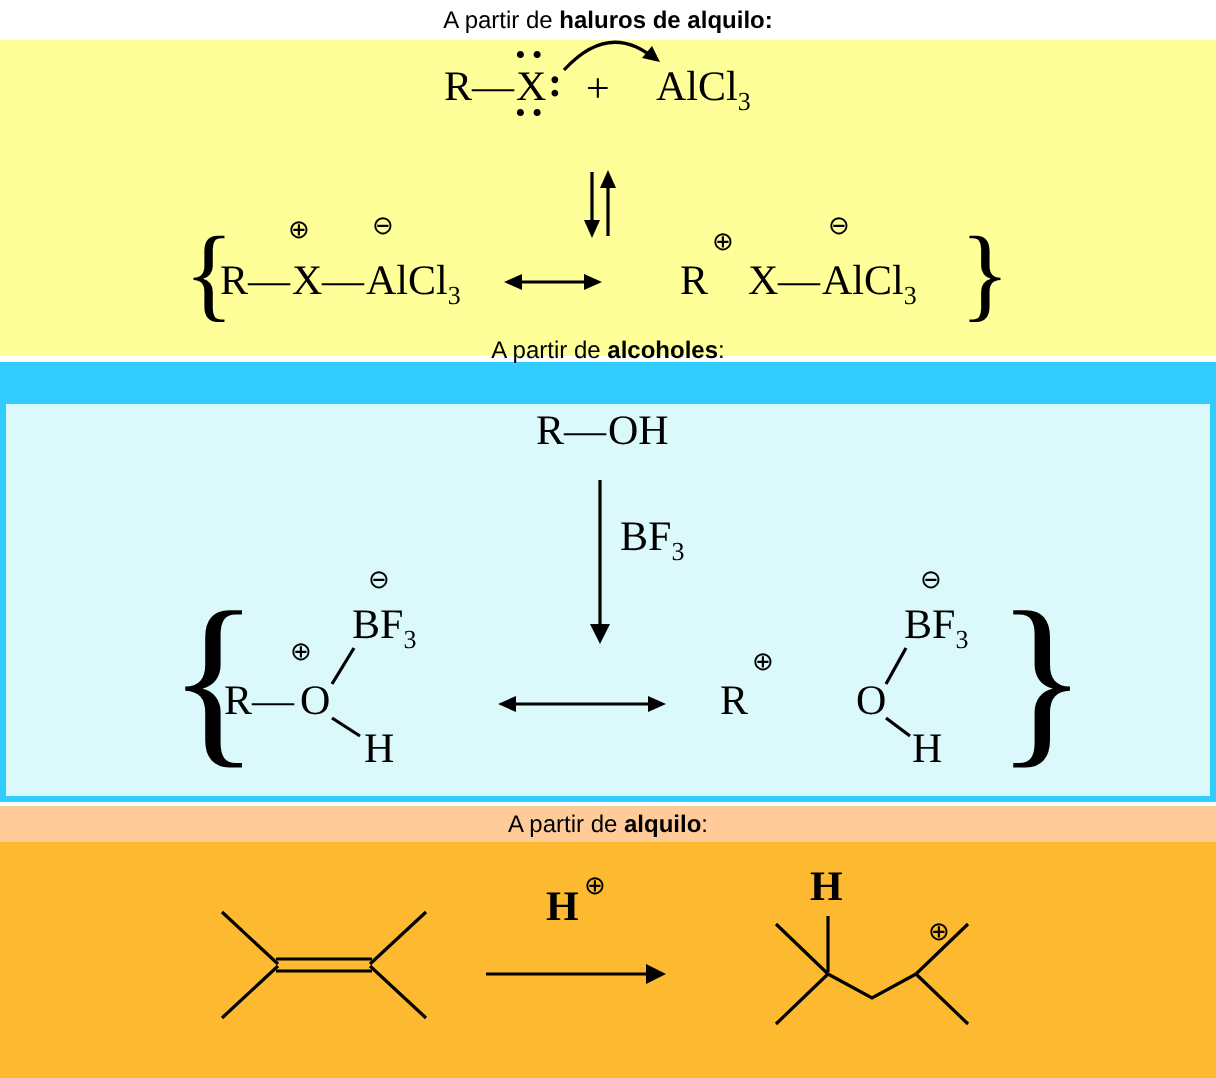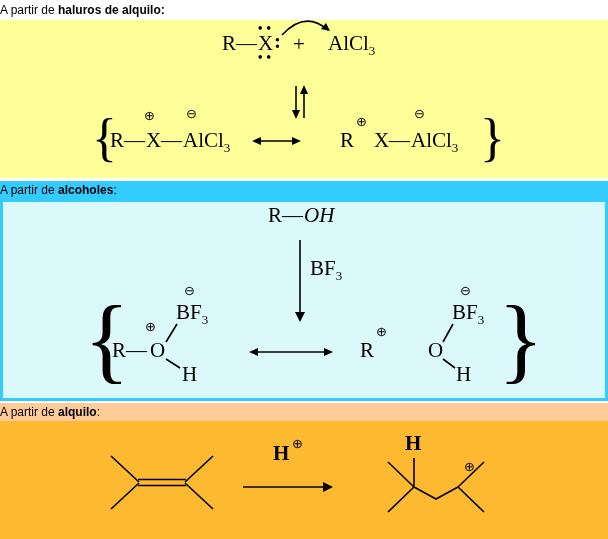--- a/index.html
+++ b/index.html
@@ -5,22 +5,22 @@
   * { margin:0; padding:0; box-sizing:border-box; }
   html,body { width:608px; height:539px; background:#fff; }
   .page { position:relative; width:608px; height:539px; overflow:hidden; background:#fff;
           font-family:"Liberation Sans", sans-serif; color:#000; }
   .band { position:absolute; left:0; width:608px; }
   #sec1-body   { top:20px;  height:158px; background:#FFFF99; }
   #sec2-header { top:181px; height:18px;  background:#33CCFF; }
   #sec2-body   { top:199px; height:202px; background:#DBF8FB; border:3px solid #33CCFF; }
   #sec3-header { top:403px; height:18px;  background:#FFCC99; }
   #sec3-body   { top:421px; height:118px; background:#FDB930; }
-  .hdr { position:absolute; left:0; width:608px; font-size:12px; line-height:16px; }
-  #h1 { top:2px; } #h2 { top:182px; } #h3 { top:404px; }
+  .hdr { position:absolute; left:0; width:608px; text-align:center; font-size:12px; line-height:16px; }
+  #h1 { top:2px; } #h2 { top:167px; } #h3 { top:404px; }
   .chem { position:absolute; font-family:"Liberation Serif","DejaVu Serif",serif; font-size:21px;
           line-height:1; white-space:nowrap; }
   .chem sub { font-size:13px; }
   .sym  { position:absolute; font-family:"DejaVu Sans",sans-serif; font-size:13px; line-height:1; }
   .dots { position:absolute; font-family:"DejaVu Sans",sans-serif; font-size:10px; font-weight:bold;
           letter-spacing:2px; line-height:1; }
   .brace { position:absolute; font-family:"Liberation Serif",serif; line-height:1; }
   .b1 { font-size:52px; } .b2 { font-size:95px; }
   svg.overlay { position:absolute; left:0; top:0; width:608px; height:539px; pointer-events:none; }
   svg .ln { stroke:#000; stroke-width:1.6; fill:none; }
@@ -62,21 +62,21 @@
   <span class="chem" style="left:340px;top:130px;">R</span>
   <span class="sym" style="left:356px;top:115px;">⊕</span>
   <span class="chem" style="left:374px;top:130px;">X</span>
   <span class="chem" style="left:389px;top:130px;">—</span>
   <span class="chem" style="left:411px;top:130px;"><span>AlCl</span><sub>3</sub></span>
   <span class="sym" style="left:414px;top:107px;">⊖</span>
   <span class="brace b1" style="left:480px;top:112px;">}</span>
 
   <span class="chem" style="left:268px;top:205px;">R</span>
   <span class="chem" style="left:282px;top:205px;">—</span>
-  <span class="chem" style="left:304px;top:205px;font-style:italic;">OH</span>
+  <span class="chem" style="left:304px;top:205px;">OH</span>
   <span class="chem" style="left:310px;top:258px;"><span>BF</span><sub>3</sub></span>
 
   <span class="brace b2" style="left:84px;top:292px;">{</span>
   <span class="chem" style="left:112px;top:340px;">R</span>
   <span class="chem" style="left:126px;top:340px;">—</span>
   <span class="chem" style="left:150px;top:340px;">O</span>
   <span class="sym" style="left:145px;top:320px;">⊕</span>
   <span class="chem" style="left:176px;top:302px;"><span>BF</span><sub>3</sub></span>
   <span class="sym" style="left:184px;top:284px;">⊖</span>
   <span class="chem" style="left:182px;top:364px;">H</span>

